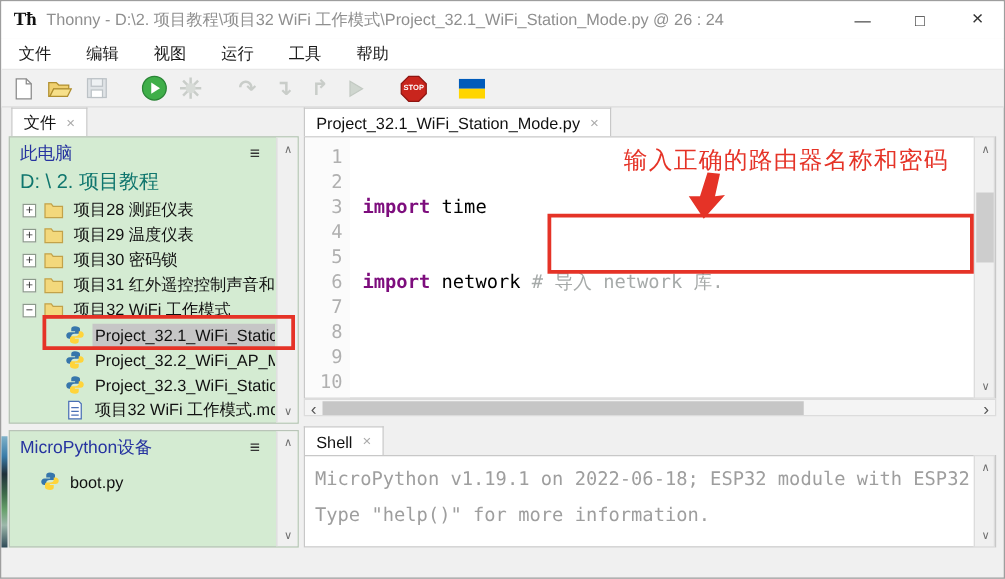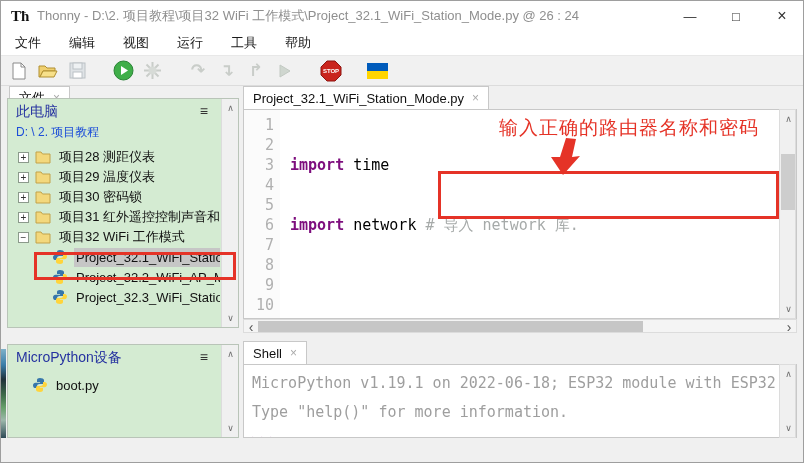--- a/index.html
+++ b/index.html
@@ -31,33 +31,33 @@
   .gray-arrow { color:#c9cdc9; font-size:17px; font-weight:bold; }
 
   
   .tabrow { position:absolute; display:flex; align-items:flex-end; }
   .tab { background:#fff; border:1px solid #c8c8c8; border-bottom:none; height:23px;
          display:flex; align-items:center; padding:0 9px; font-size:13px; color:#111; }
   .tab .close-x { color:#aaa; margin-left:8px; font-size:12px; }
 
   
   .pane { position:absolute; background:#d4ebd2; border:1px solid #b9c4b8; }
-  .files-body { left:6px; top:97px; width:232px; height:230px; }
+  .files-body { left:6px; top:108px; width:232px; height:230px; }
   .device-body { left:6px; top:343px; width:232px; height:94px; }
   .pane-scroll { position:absolute; right:0; top:0; bottom:0; width:17px; background:#f0f0f0;
                  border-left:1px solid #dcdcdc; }
   .chev { position:absolute; left:0; width:17px; height:16px; color:#6e6e6e; font-size:9px;
           display:flex; align-items:center; justify-content:center; }
   .chev.up{ top:1px; } .chev.dn{ bottom:1px; }
   .chev-up::before{ content:"∧"; } .chev-dn::before{ content:"∨"; }
   .chev-l::before{ content:"‹"; font-size:14px; } .chev-r::before{ content:"›"; font-size:14px; }
 
   .pane-header { color:#2633a0; font-size:14px; padding:4px 8px 2px 8px; display:flex; }
   .pane-menu-glyph { margin-left:auto; margin-right:22px; color:#333; font-weight:bold; }
-  .blue-path { color:#1d4ed8; font-size:12px; padding:1px 8px 2px 8px; }
+  .blue-path { color:#0f766e; font-size:16px; padding:1px 8px 2px 8px; }
 
   .tree { position:absolute; left:0; top:48px; right:18px; bottom:0; overflow:hidden; }
   .trow { height:20px; display:flex; align-items:center; white-space:nowrap; overflow:hidden;
           font-size:13px; color:#111; }
   .expander { width:11px; height:11px; border:1px solid #8b9a8b; background:#fff; margin:0 6px 0 10px;
               font-size:10px; line-height:9px; text-align:center; color:#333; flex:none; }
   .tico { width:16px; height:16px; margin-right:6px; flex:none; }
   .trow.child { padding-left:44px; }
   .trow.selected .lbl-wrap { background:#c6c6c6; }
   .lbl-wrap { display:flex; align-items:center; padding:2px 2px; overflow:hidden; white-space:nowrap; }
@@ -250,20 +250,31 @@
           </svg>
         <span class="lbl-wrap">Project_32.2_WiFi_AP_Mod</span>
       </div>
       <div class="trow child">
         <svg class="tico" viewBox="0 0 16 16">
             <path fill="#3776ab" d="M7.9 1C6 1 5 1.8 5 3v2h3.1v.8H3.6C2.1 5.8 1 6.8 1 8.4S2.1 11 3.6 11H5V9.2C5 7.8 6.2 7 7.5 7h3C11.6 7 12 6.2 12 5.2V3c0-1.2-2.1-2-4.1-2z"></path>
             <path fill="#ffd43b" d="M8.1 15c1.9 0 2.9-.8 2.9-2v-2H7.9v-.8h4.5c1.5 0 2.6-1 2.6-2.6S13.9 5 12.4 5H11v1.8C11 8.2 9.8 9 8.5 9h-3C4.4 9 4 9.8 4 10.8V13c0 1.2 2.1 2 4.1 2z"></path>
           </svg>
         <span class="lbl-wrap">Project_32.3_WiFi_Station+</span>
       </div>
+      <div class="trow child">
+        <svg class="tico" viewBox="0 0 16 16">
+            <path d="M3 1h8l2 2v12H3z" fill="#fff" stroke="#4a6fb5"></path>
+            <g stroke="#4a6fb5">
+              <line x1="5" y1="6" x2="11" y2="6"></line>
+              <line x1="5" y1="9" x2="11" y2="9"></line>
+              <line x1="5" y1="12" x2="11" y2="12"></line>
+            </g>
+          </svg>
+        <span class="lbl-wrap">项目32 WiFi 工作模式.md</span>
+      </div>
     </div>
     <div class="pane-scroll">
       <div class="chev up chev-up"></div>
       <div class="chev dn chev-dn"></div>
     </div>
   </div>
 
   <div class="pane device-body">
     <div class="pane-header">
       <span>MicroPython设备</span>

